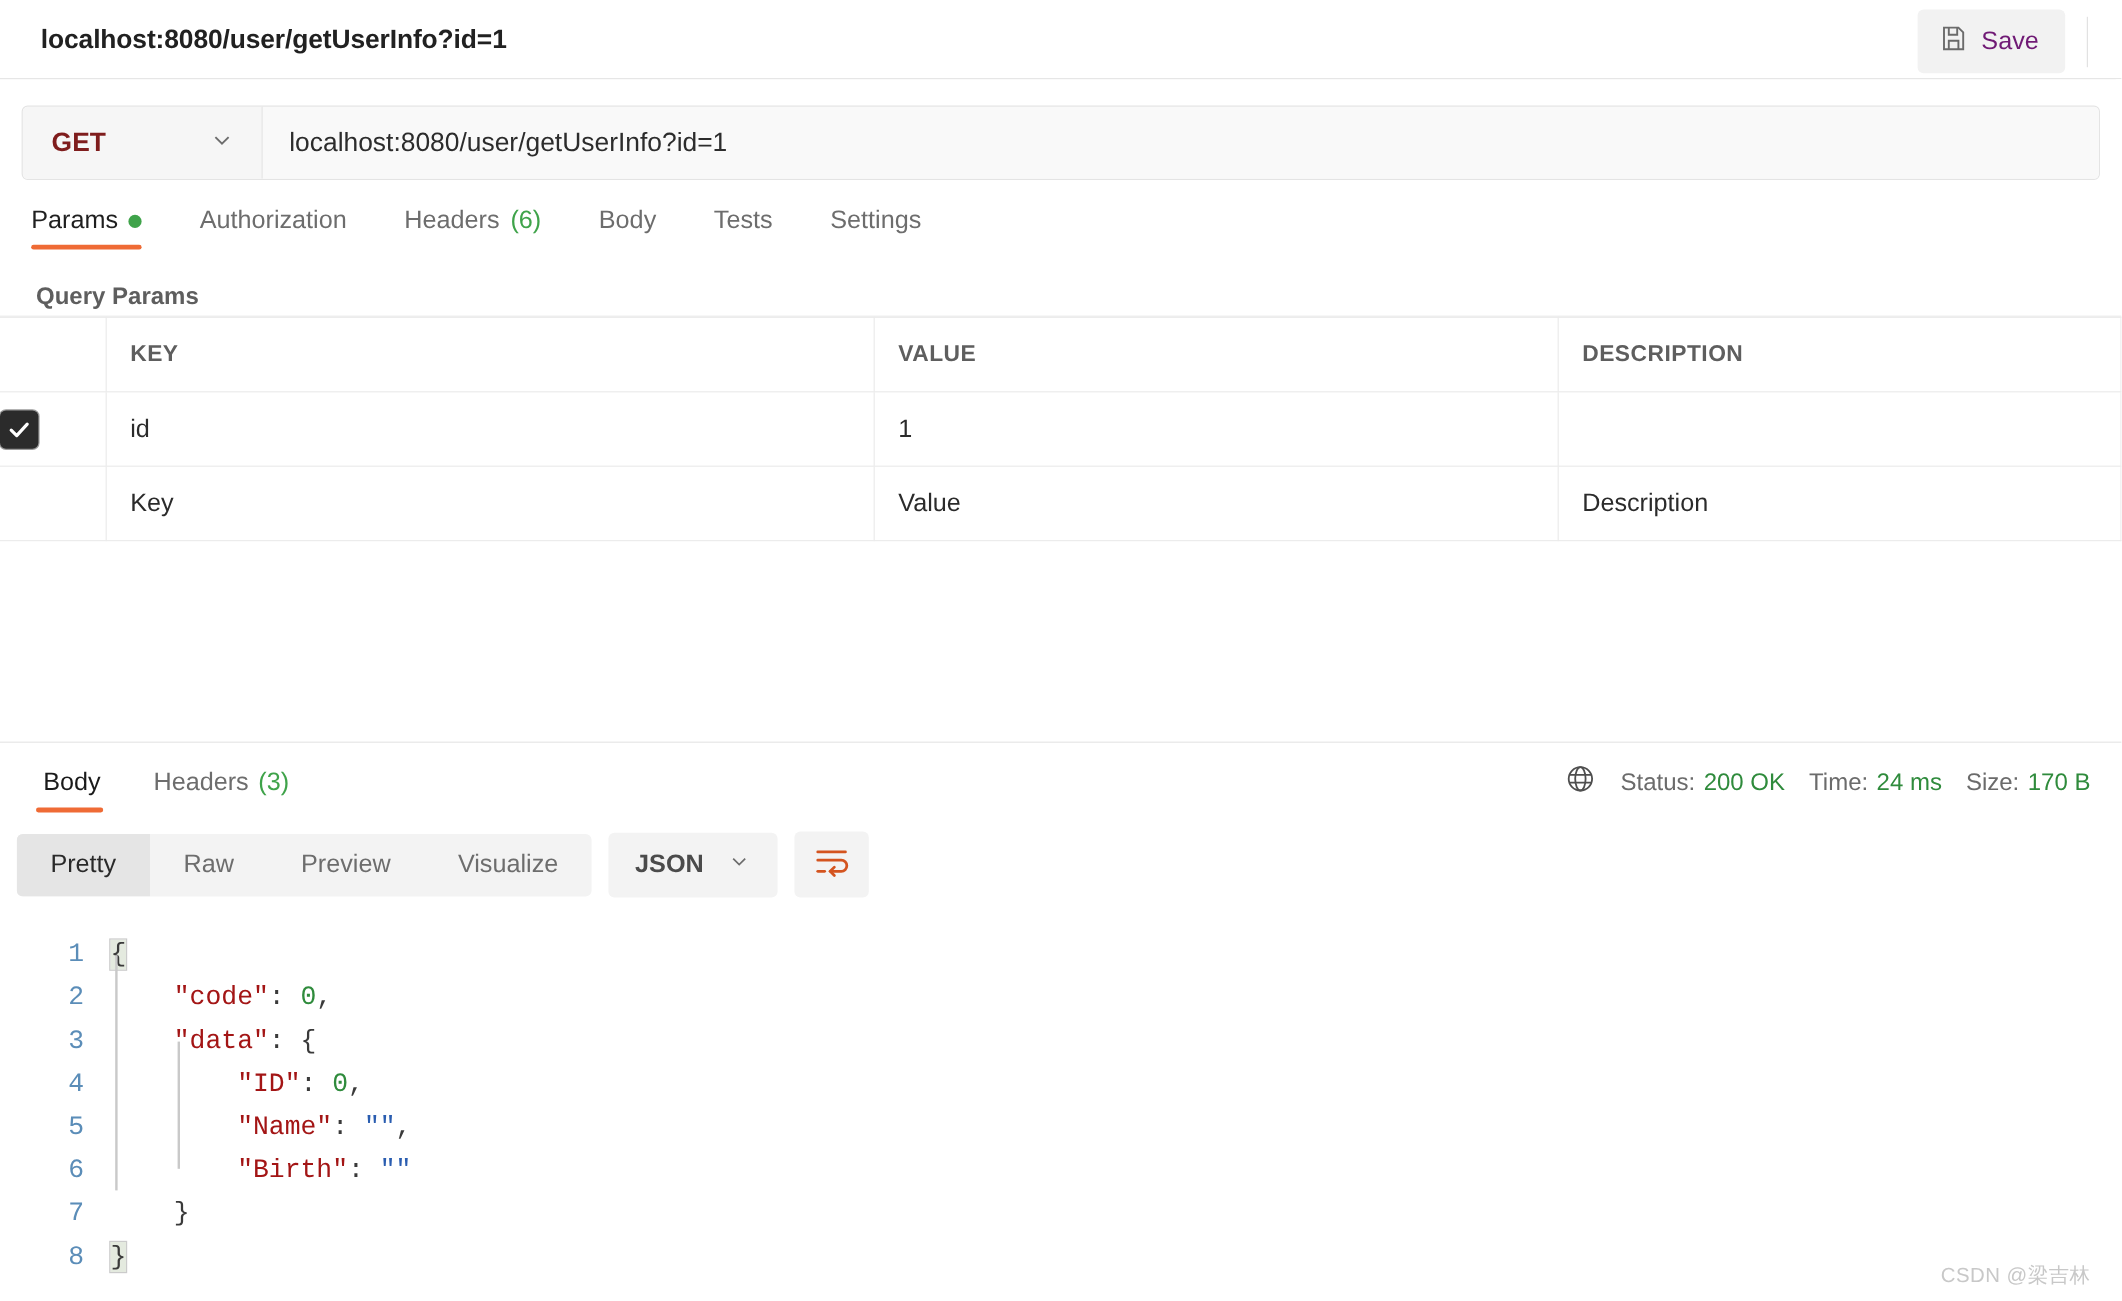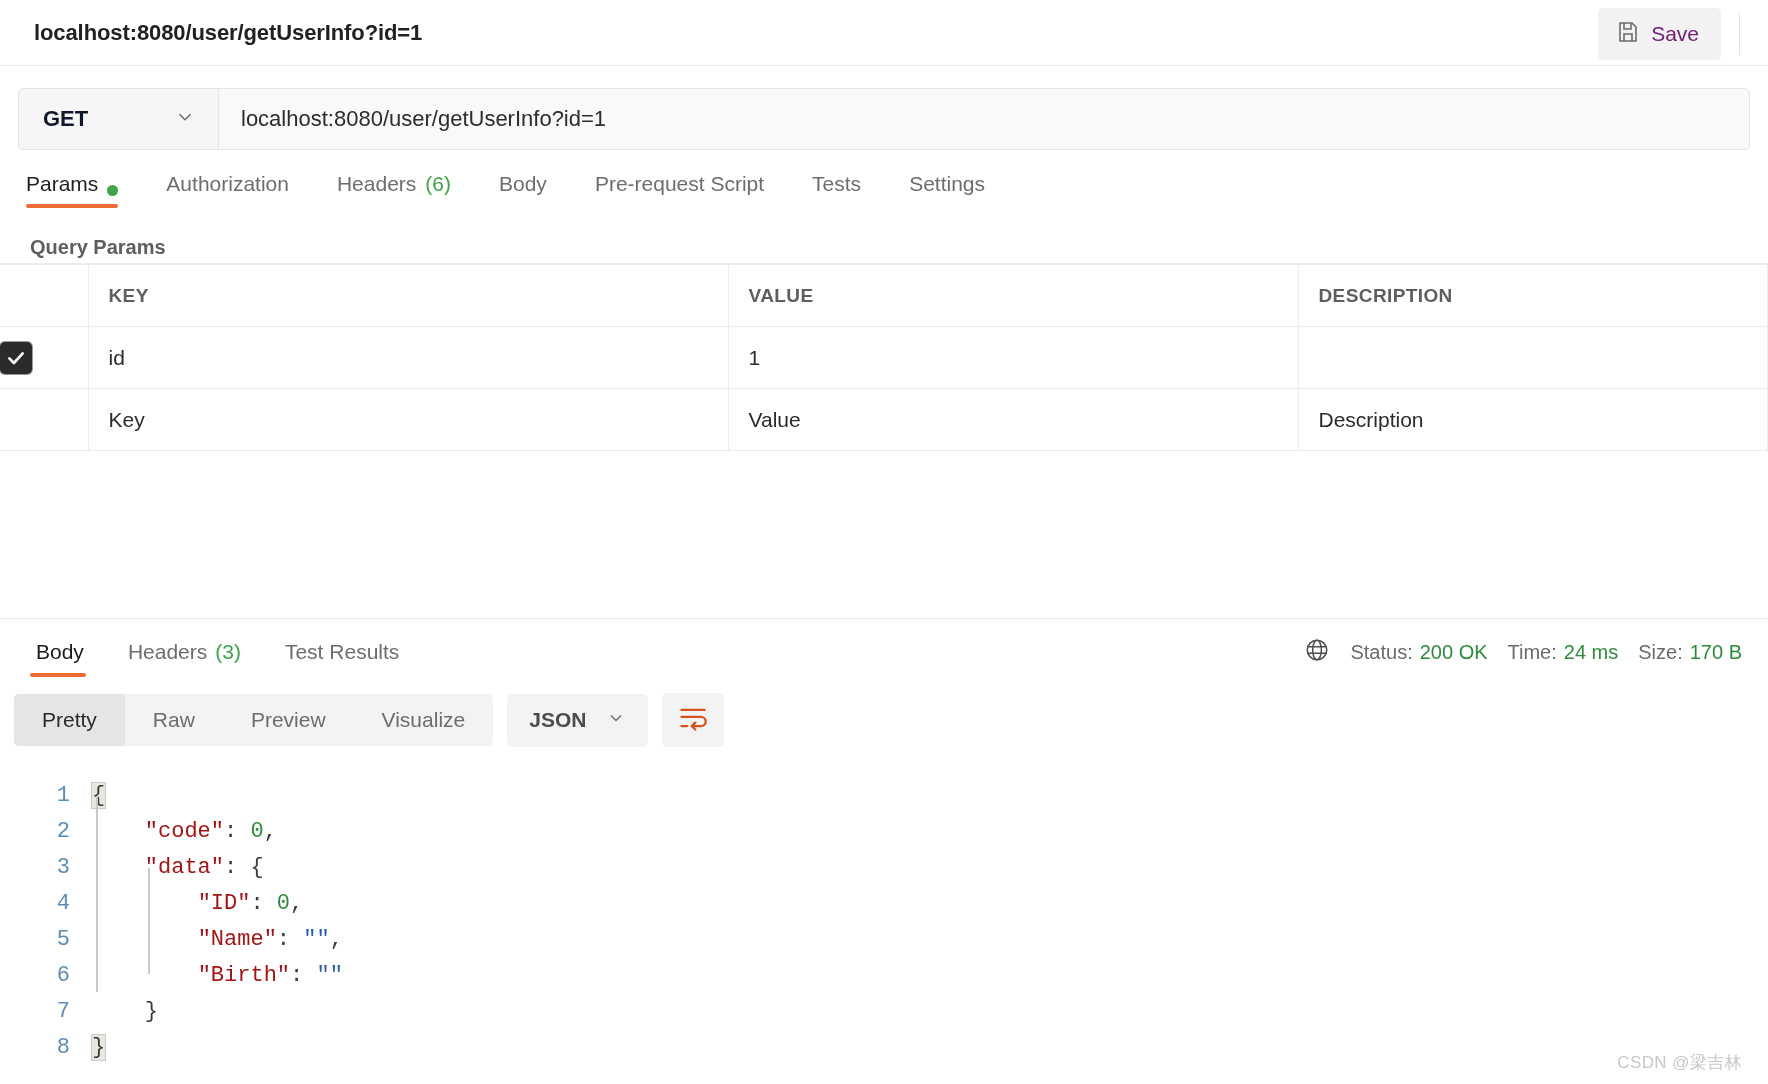--- a/index.html
+++ b/index.html
@@ -77,21 +77,21 @@
     display: flex;
     align-items: center;
     justify-content: space-between;
     padding: 0 22px 0 24px;
     border-right: 1px solid #e4e4e4;
     cursor: pointer;
   }
   .method-label {
     font-size: 22px;
     font-weight: 700;
-    color: #0f172a;
+    color: #7f1d1d;
   }
   .url-input {
     flex: 1;
     display: flex;
     align-items: center;
     padding: 0 22px;
     background: #f9f9f9;
     font-size: 22px;
     color: #2c2c2c;
     cursor: text;
@@ -106,21 +106,21 @@
     height: 58px;
   }
   .rtab {
     position: relative;
     font-size: 21px;
     color: #6d6d6d;
     padding: 0 24px 12px 24px;
     cursor: pointer;
     white-space: nowrap;
     display: flex;
-    align-items: flex-end;
+    align-items: center;
     gap: 9px;
   }
   .rtab:first-child { padding-left: 0; }
   .rtab.active { color: #1f1f1f; }
   .rtab.active::after {
     content: "";
     position: absolute;
     left: 0; right: 24px;
     bottom: 0;
     height: 4px;
@@ -379,23 +379,20 @@
     </div>
     <div class="rtab">
       <span>Authorization</span>
     </div>
     <div class="rtab">
       <span>Headers</span>
       <span class="cnt-green">(6)</span>
     </div>
     <div class="rtab">
       <span>Body</span>
-    </div>
-    <div class="rtab">
-      <span>Pre-request Script</span>
     </div>
     <div class="rtab">
       <span>Tests</span>
     </div>
     <div class="rtab">
       <span>Settings</span>
     </div>
   </div>
 
   <div class="qp-title">Query Params</div>
@@ -436,23 +433,20 @@
   <div class="resp-sep"></div>
 
   <div class="resptabs">
     <div class="stab active">
       <span>Body</span>
     </div>
     <div class="stab">
       <span>Headers</span>
       <span class="cnt-green">(3)</span>
     </div>
-    <div class="stab">
-      <span>Test Results</span>
-    </div>
   </div>
 
   <div class="resp-meta">
     <span>
       <svg width="26" height="26" viewBox="0 0 24 24" fill="none" stroke="#4f4f4f" stroke-width="1.4">
         <circle cx="12" cy="12" r="9"></circle>
         <ellipse cx="12" cy="12" rx="4" ry="9"></ellipse>
         <path d="M3.2 9h17.6M3.2 15h17.6"></path>
       </svg>
     </span>

